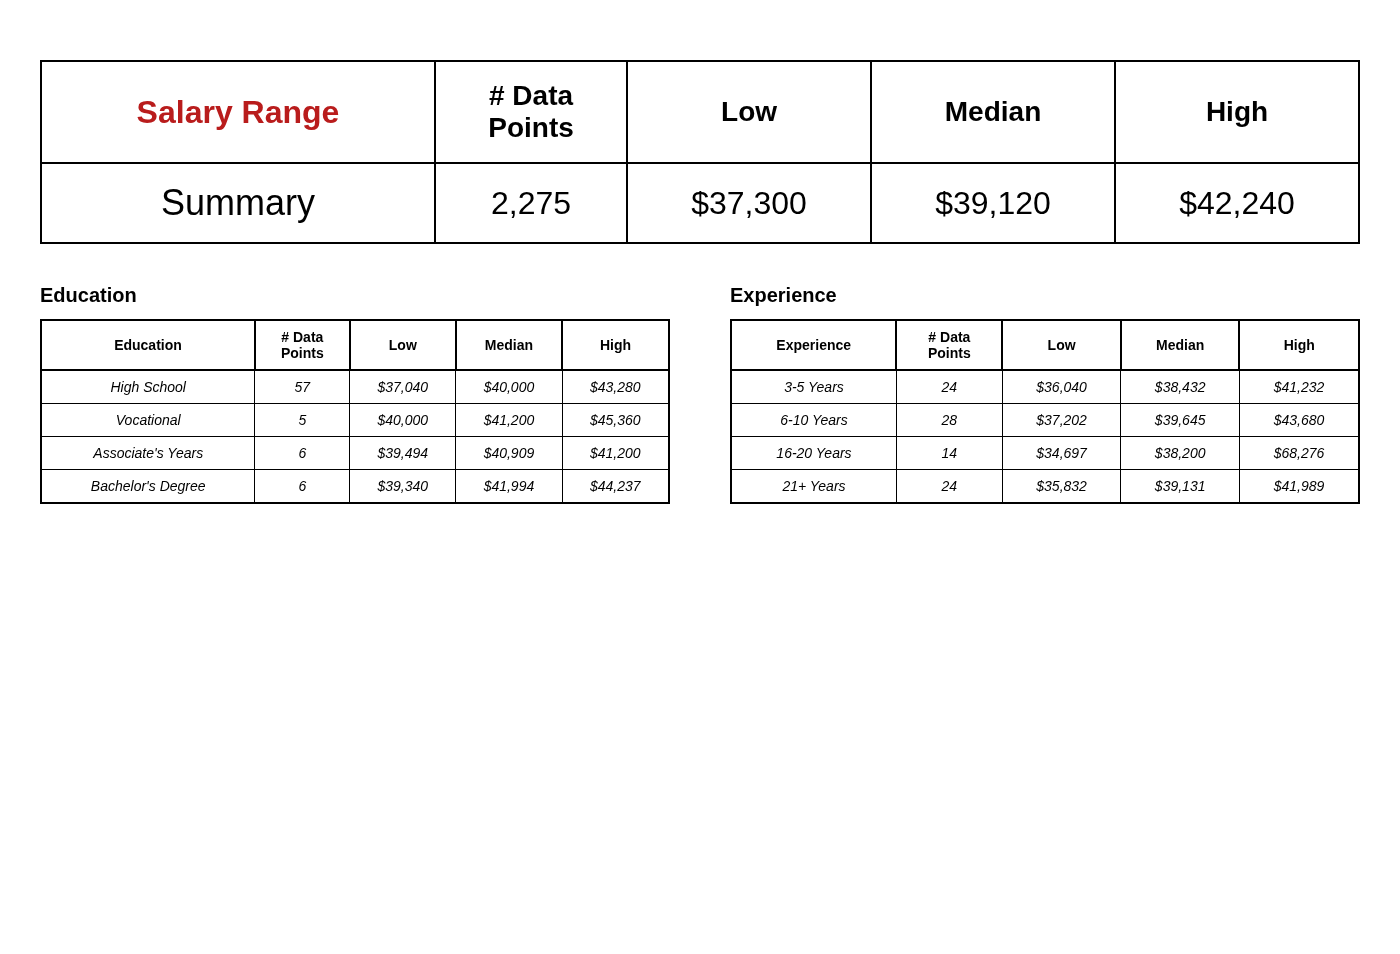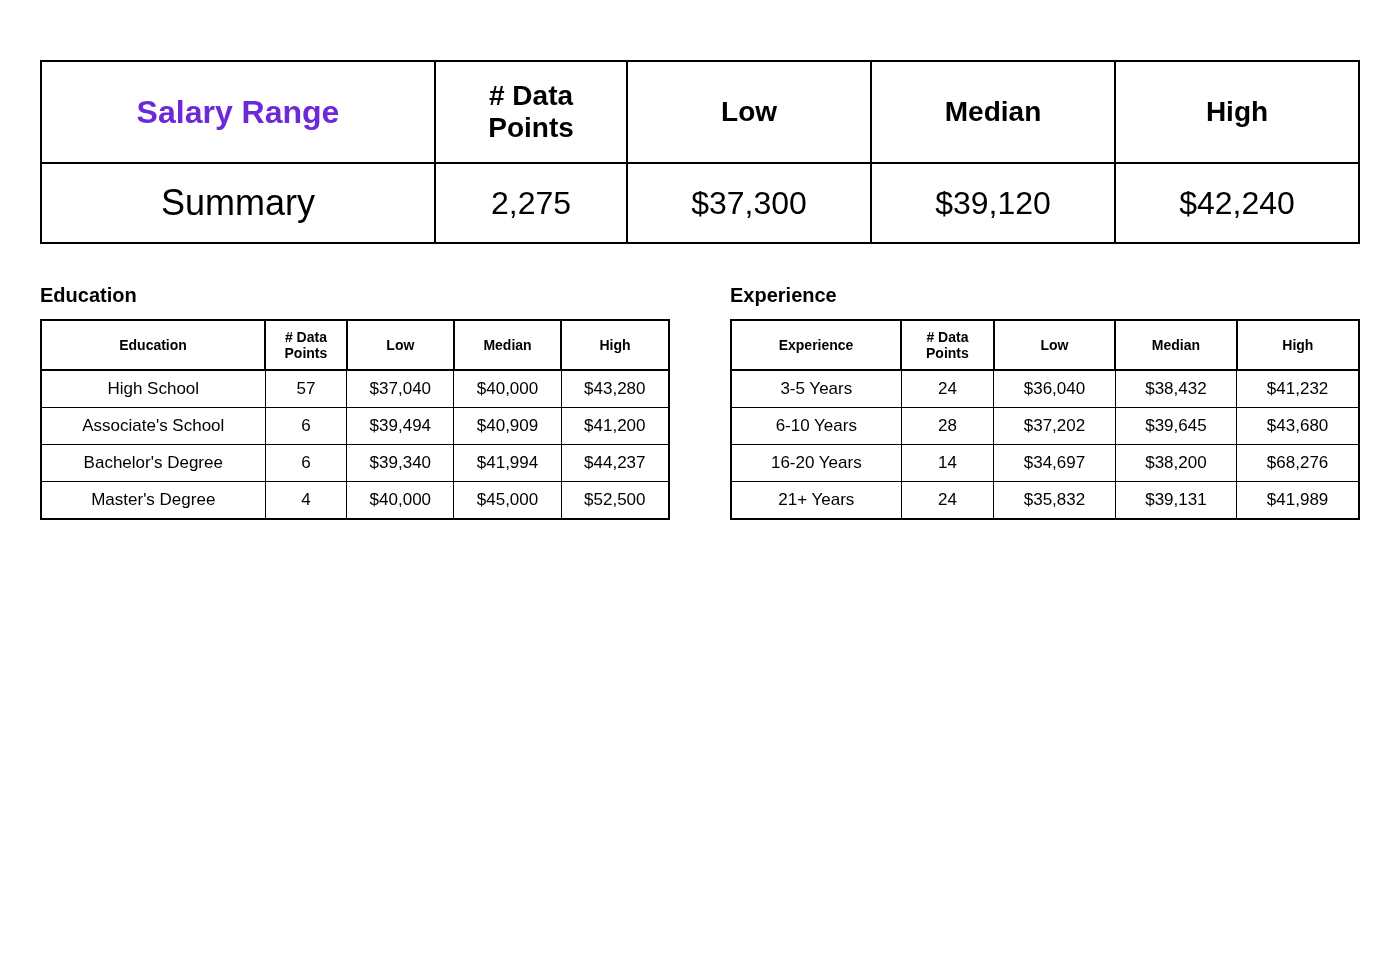--- a/index.html
+++ b/index.html
@@ -34,21 +34,21 @@
       text-align: center;
       padding: 18px 12px;
     }
 
     .summary-table thead th {
       font-size: 28px;
       font-weight: bold;
     }
 
     .summary-table thead th.salary-range-header {
-      color: #6d28d9;
+      color: #b91c1c;
       font-size: 32px;
       text-align: center;
     }
 
     .summary-table tbody td {
       font-size: 32px;
       text-align: center;
     }
 
     .summary-table tbody td.summary-label {
@@ -87,21 +87,22 @@
       font-size: 14px;
     }
 
     .sub-table thead th {
       font-weight: bold;
       font-size: 14px;
       border: 2px solid #000;
     }
 
     .sub-table tbody tr td {
-      font-size: 17px;
+      font-size: 14px;
+      font-style: italic;
     }
   </style>
 </head>
 <body>
 
 <div class="summary-section">
   <table class="summary-table">
     <thead>
       <tr>
         <th class="salary-range-header">Salary Range</th>
@@ -141,39 +142,39 @@
       </thead>
       <tbody id="education-tbody">
       <tr>
       <td>High School</td>
       <td>57</td>
       <td>$37,040</td>
       <td>$40,000</td>
       <td>$43,280</td>
     </tr>
           <tr>
-      <td>Associate's School</td>
+      <td>Vocational</td>
+      <td>5</td>
+      <td>$40,000</td>
+      <td>$41,200</td>
+      <td>$45,360</td>
+    </tr>
+          <tr>
+      <td>Associate's Years</td>
       <td>6</td>
       <td>$39,494</td>
       <td>$40,909</td>
       <td>$41,200</td>
     </tr>
           <tr>
       <td>Bachelor's Degree</td>
       <td>6</td>
       <td>$39,340</td>
       <td>$41,994</td>
       <td>$44,237</td>
-    </tr>
-          <tr>
-      <td>Master's Degree</td>
-      <td>4</td>
-      <td>$40,000</td>
-      <td>$45,000</td>
-      <td>$52,500</td>
     </tr>
         </tbody>
     </table>
   </div>
 
   <div class="sub-section">
     <div class="sub-section-title">Experience</div>
     <table class="sub-table">
       <thead>
         <tr>

